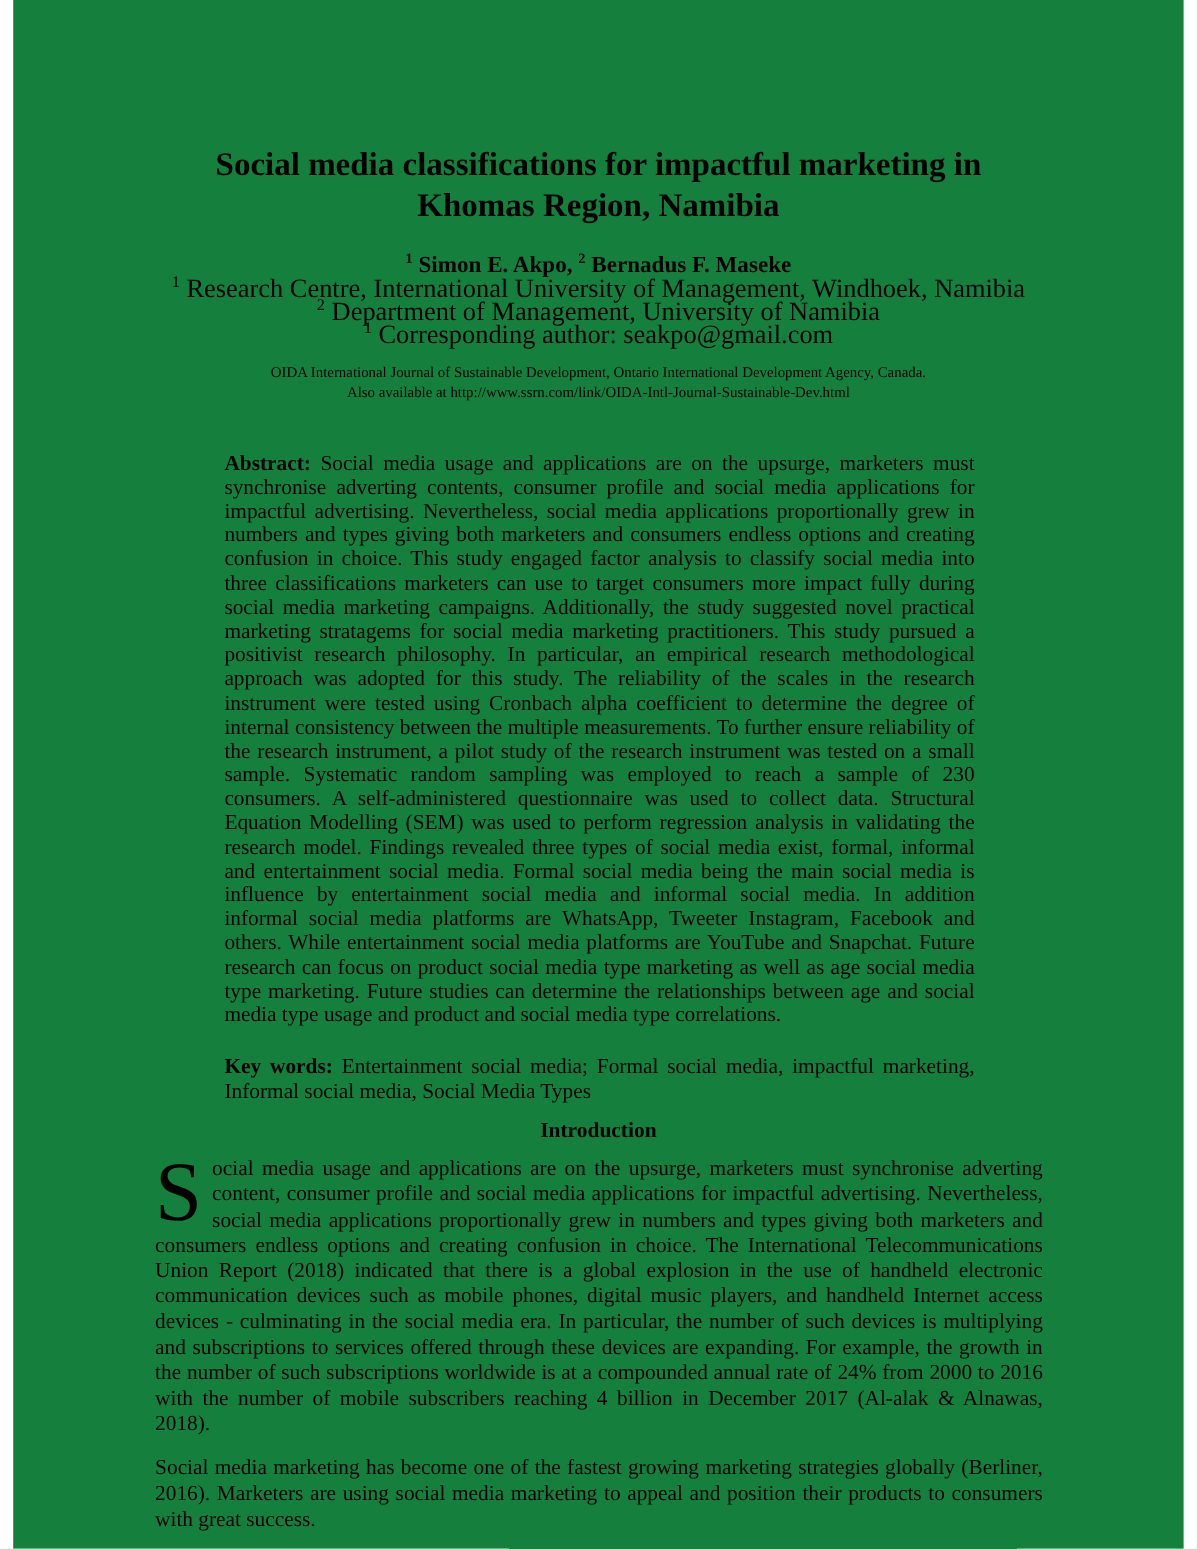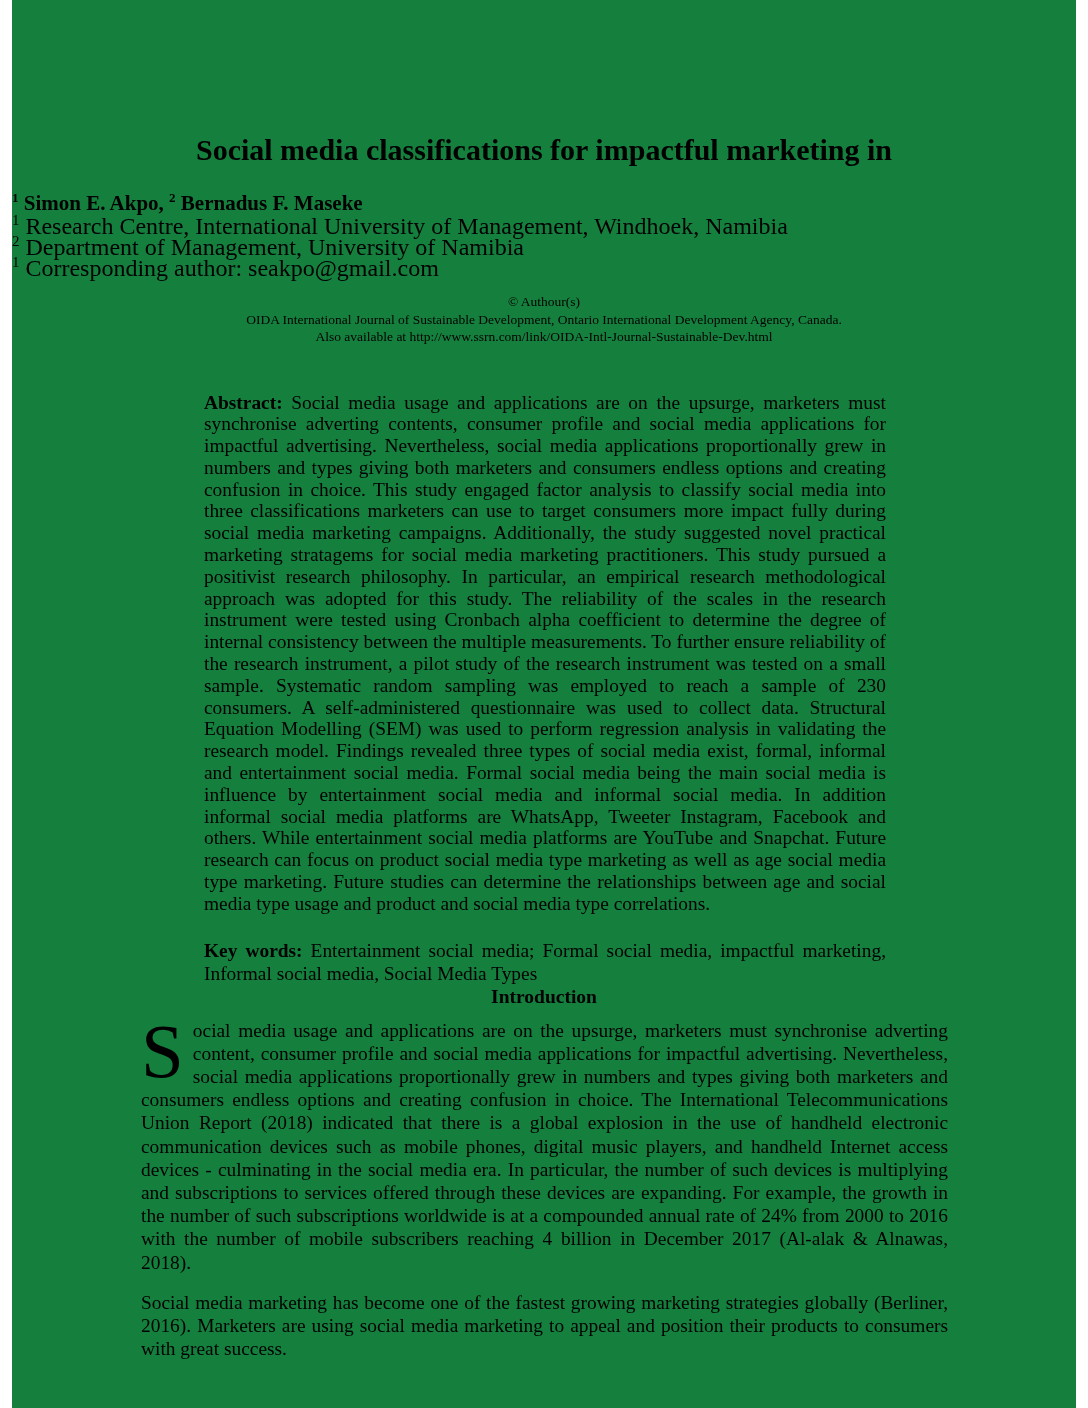--- a/index.html
+++ b/index.html
@@ -20,20 +20,21 @@
   }
   .title-block {
     padding-top: 131px;
     text-align: center;
     font-weight: bold;
     font-size: 30px;
     line-height: 37px;
   }
   .authors-block {
     margin-top: 22px;
+    text-align: center;
   }
   .author-names {
     font-size: 21px;
     font-weight: bold;
     line-height: 26px;
   }
   .affiliation {
     font-size: 24px;
     line-height: 21px;
   }
@@ -58,20 +59,21 @@
     font-weight: bold;
   }
   .keywords-block {
     margin: 24px 190px 0 192px;
     text-align: justify;
     font-size: 19.4px;
     line-height: 23px;
     font-family: Liberation Serif, serif;
   }
   .section-heading {
+    margin-top: 13px;
     text-align: center;
     font-weight: bold;
     font-size: 19.5px;
     line-height: 23px;
   }
   .intro-para {
     margin: 11px 128px 0 129px;
     text-align: justify;
     font-size: 19.4px;
     line-height: 23.2px;
@@ -90,33 +92,33 @@
     line-height: 23.2px;
   }
 </style>
 </head>
 <body>
 
 <div class="page">
 
   <div class="title-block">
     <div>Social media classifications for impactful marketing in</div>
+    <div>Khomas Region, Namibia</div>
   </div>
 
   <div class="authors-block">
     <div class="author-names">
       <span><sup>1</sup><span> Simon E. Akpo, </span></span><span><sup>2</sup><span> Bernadus F. Maseke</span></span>
     </div>
     <div class="affiliation"><sup>1</sup><span> Research Centre, International University of Management, Windhoek, Namibia</span></div>
     <div class="affiliation"><sup>2</sup><span> Department of Management, University of Namibia</span></div>
     <div class="affiliation"><sup>1</sup><span> Corresponding author: seakpo@gmail.com</span></div>
   </div>
 
   <div class="imprint-block">
-    <div>© Authour(s)</div>
     <div>OIDA International Journal of Sustainable Development, Ontario International Development Agency, Canada.</div>
     <div>Also available at http://www.ssrn.com/link/OIDA-Intl-Journal-Sustainable-Dev.html</div>
   </div>
 
   <div class="abstract-block">
     <span class="bold-label">Abstract:</span><span> Social media usage and applications are on the upsurge, marketers must synchronise adverting contents, consumer profile and social media applications for impactful advertising. Nevertheless, social media applications proportionally grew in numbers and types giving both marketers and consumers endless options and creating confusion in choice. This study engaged factor analysis to classify social media into three classifications marketers can use to target consumers more impact fully during social media marketing campaigns. Additionally, the study suggested novel practical marketing stratagems for social media marketing practitioners. This study pursued a positivist research philosophy.  In particular, an empirical research methodological approach was adopted for this study. The reliability of the scales in the research instrument were tested using Cronbach alpha coefficient to determine the degree of internal consistency between the multiple measurements. To further ensure reliability of the research instrument, a pilot study of the research instrument was tested on a small sample. Systematic random sampling was employed to reach a sample of 230 consumers. A self-administered questionnaire was used to collect data. Structural Equation Modelling (SEM) was used to perform regression analysis in validating the research model. Findings revealed three types of social media exist, formal, informal and entertainment social media. Formal social media being the main social media is influence by entertainment social media and informal social media. In addition informal social media platforms are WhatsApp, Tweeter Instagram, Facebook and others. While entertainment social media platforms are YouTube and Snapchat. Future research can focus on product social media type marketing as well as age social media type marketing. Future studies can determine the relationships between age and social media type usage and product and social media type correlations.</span>
   </div>
 
   <div class="keywords-block">
     <span class="bold-label">Key words:</span><span> Entertainment social media; Formal social media, impactful marketing, Informal social media, Social Media Types</span>

